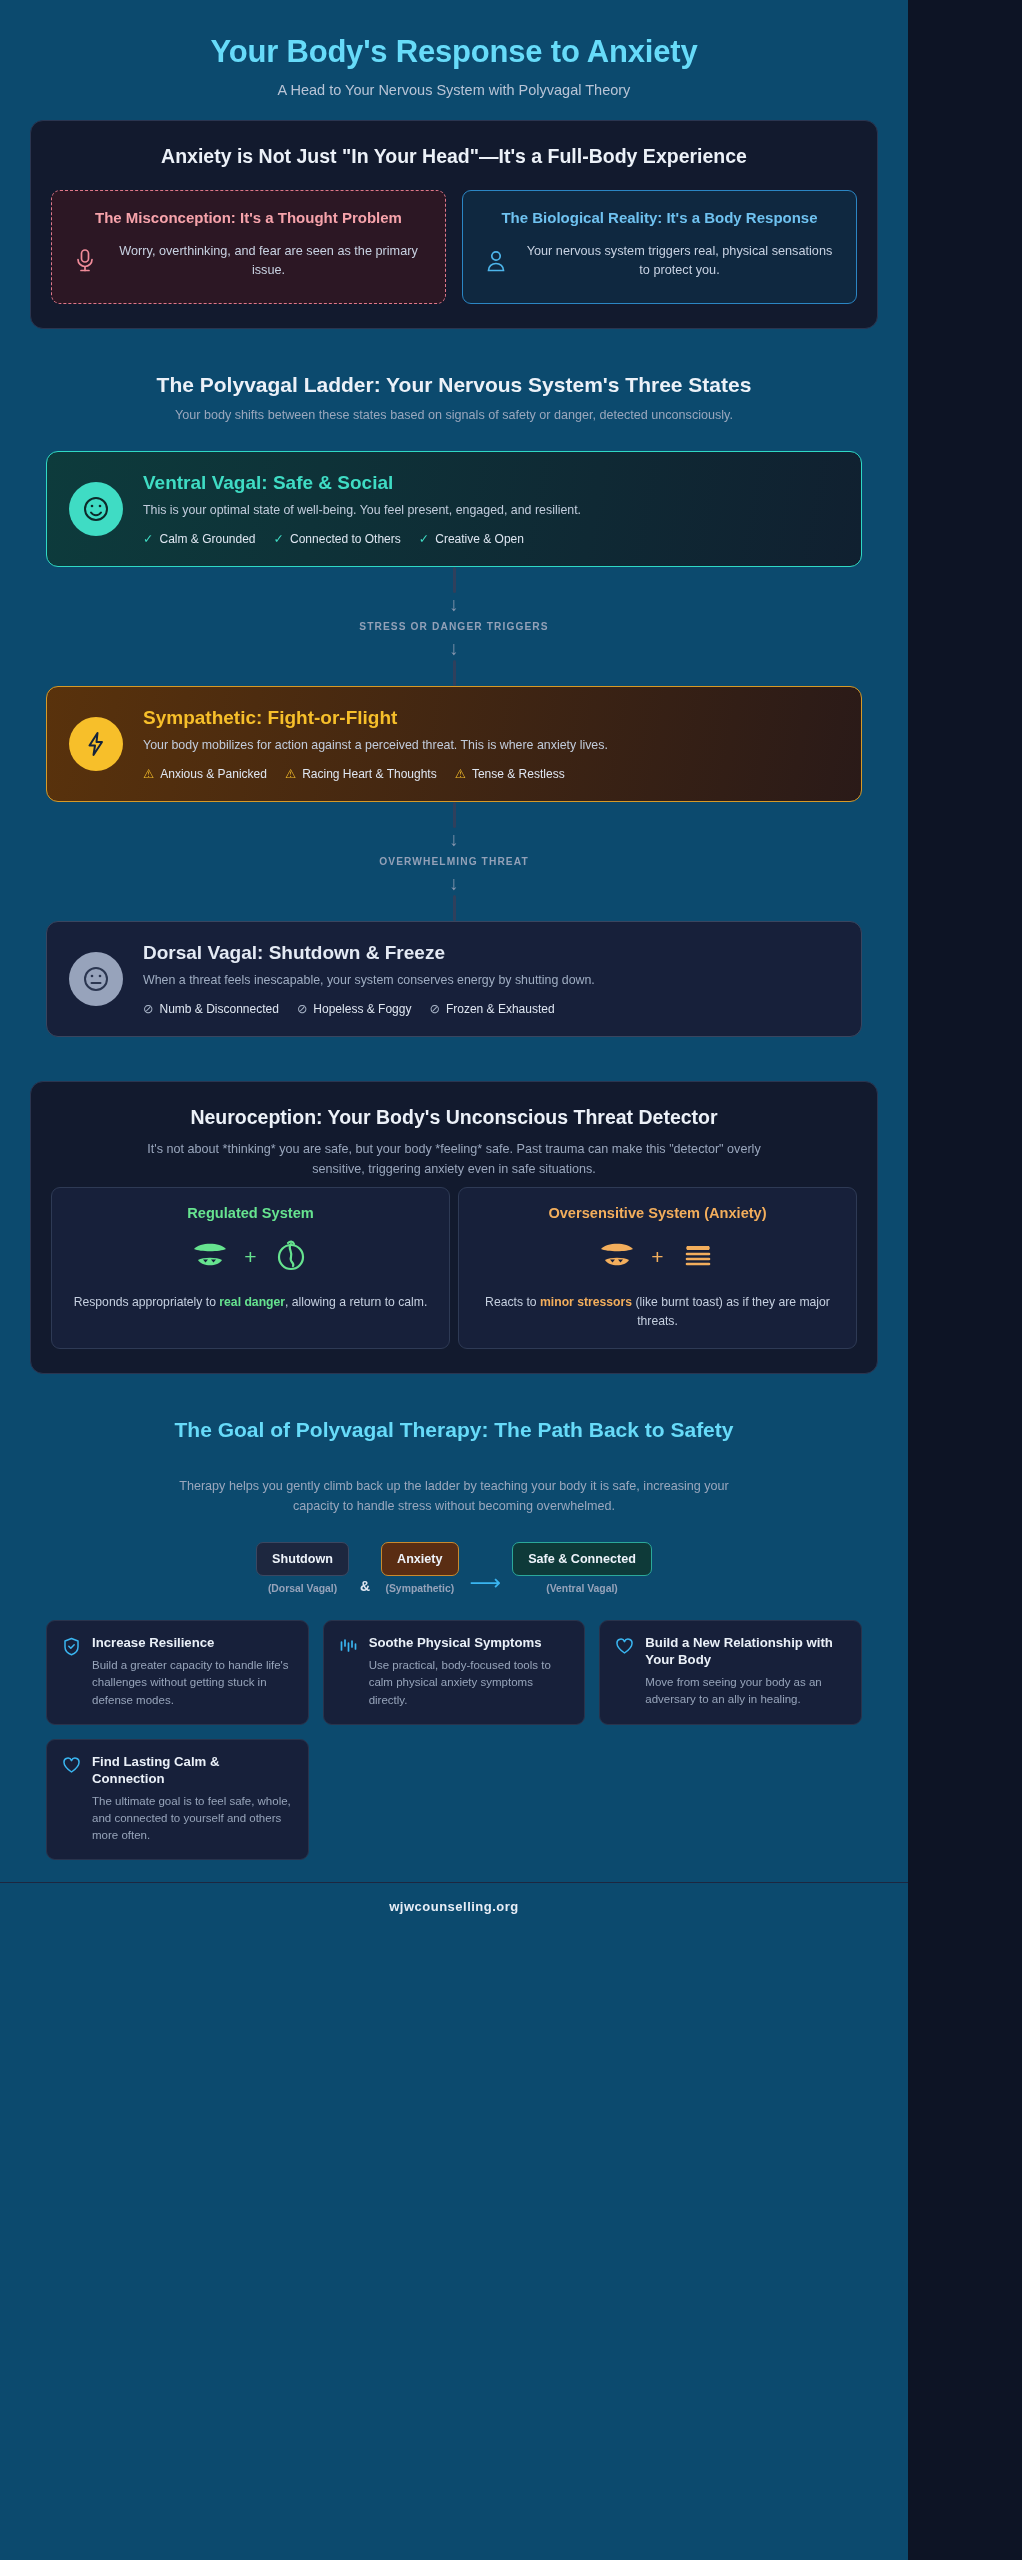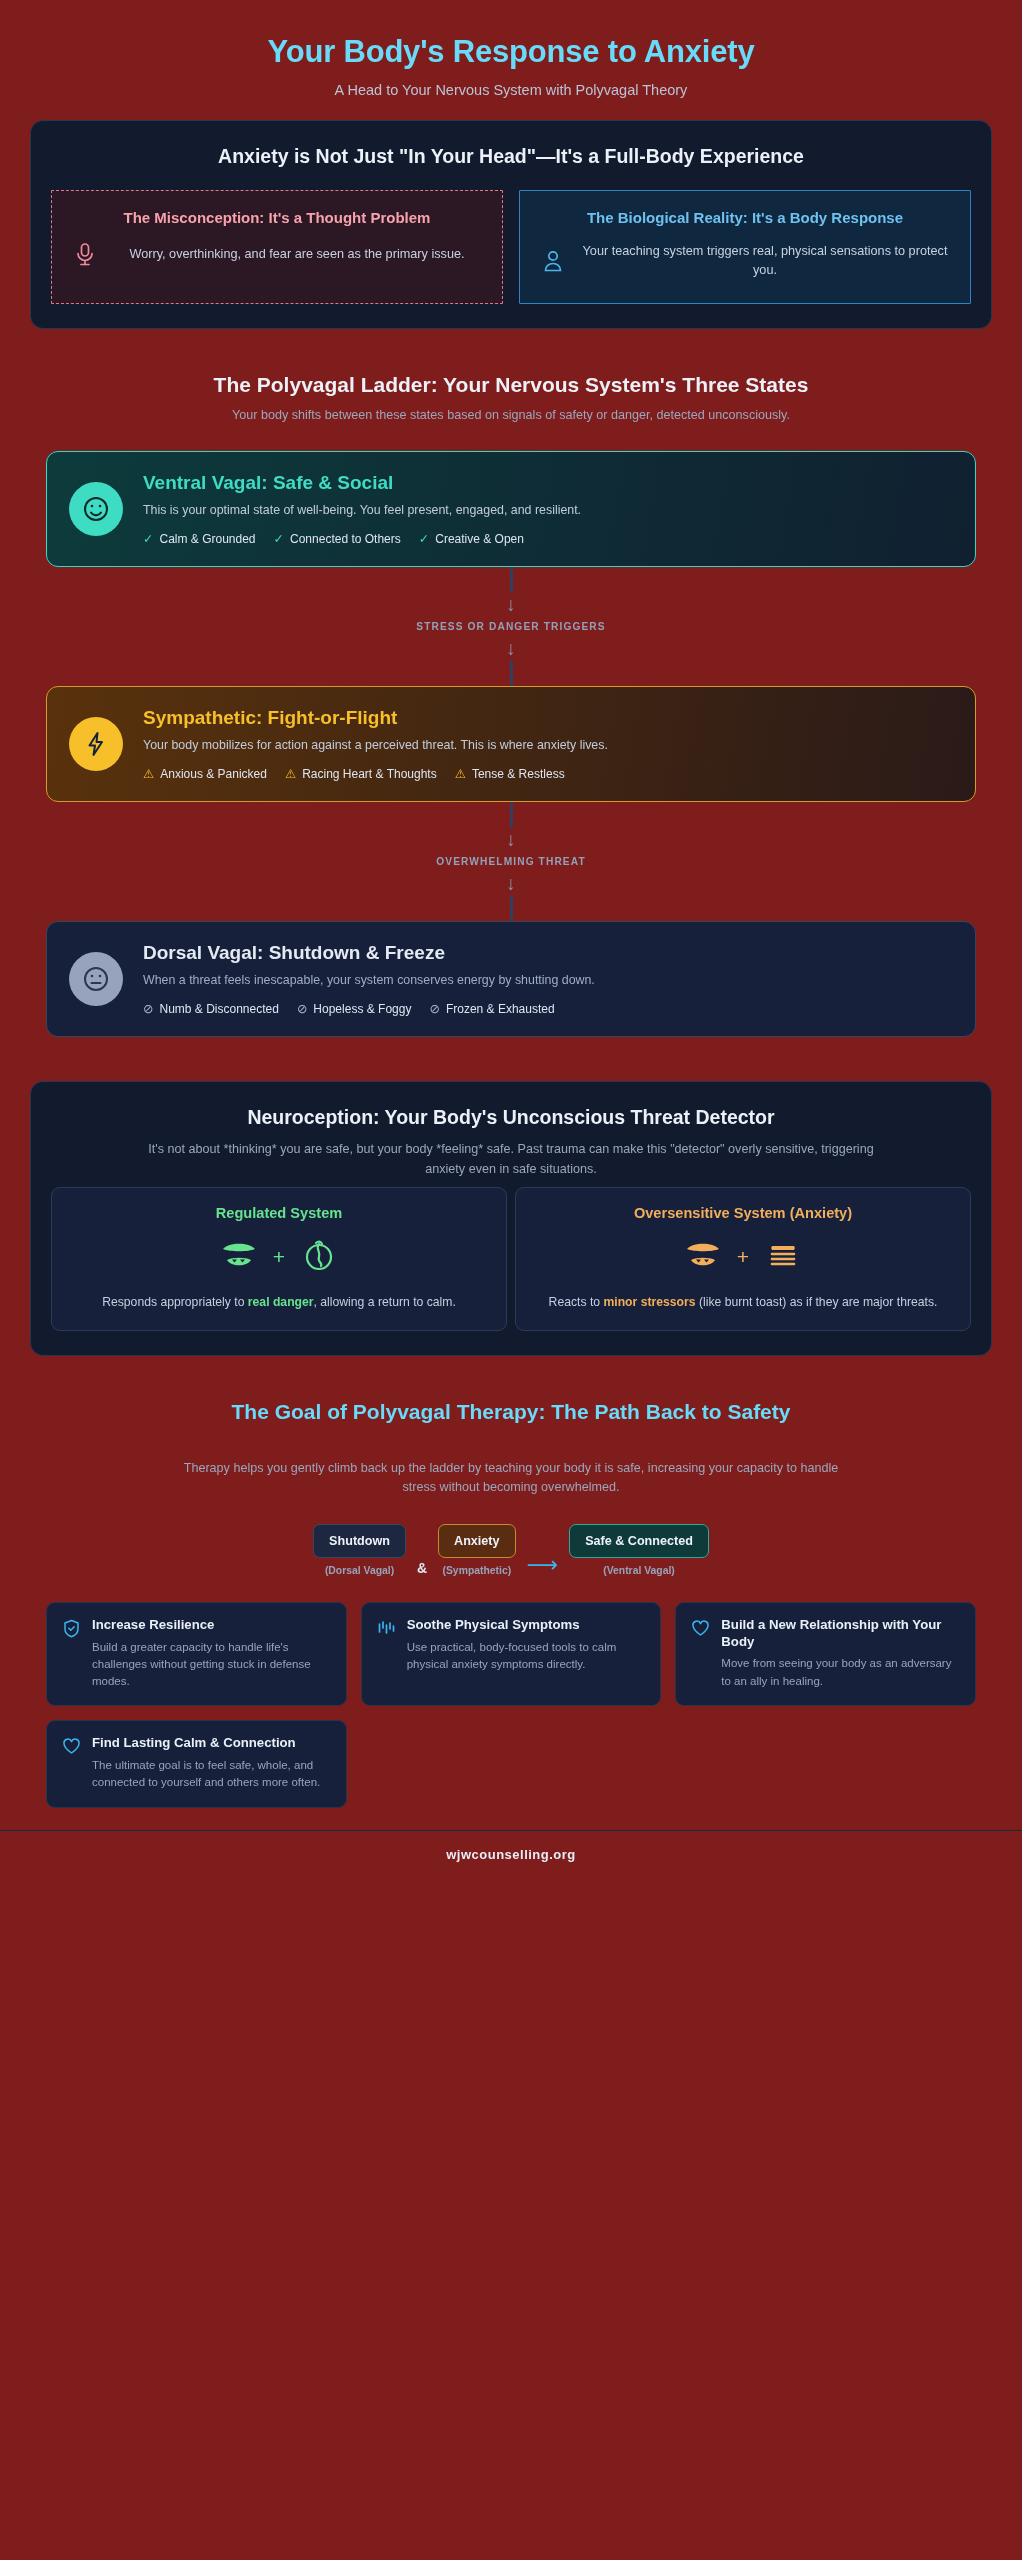--- a/index.html
+++ b/index.html
@@ -3,23 +3,23 @@
 <meta charset="utf-8">
 <style>
   * { box-sizing: border-box; margin: 0; padding: 0; }
   html, body {
     width: 1022px;
     background: #0d1425;
     font-family: "Liberation Sans", sans-serif;
     -webkit-font-smoothing: antialiased;
   }
   .page {
-    width: 1022px;
+    width: 908px;
     min-height: 2560px;
-    background: #7f1d1d;
+    background: #0c4a6e;
     position: relative;
     padding: 0 0 0 0;
   }
 
   
   .header { padding: 34px 30px 22px; text-align: center; }
   .header h1 {
     font-size: 31px;
     font-weight: bold;
     color: #67dbf9;
@@ -52,21 +52,21 @@
   }
 
   
   .compare {
     display: flex;
     gap: 16px;
     margin-top: 21px;
   }
   .cmp-card {
     flex: 1;
-    border-radius: 1px;
+    border-radius: 9px;
     padding: 17px 16px 19px;
     min-height: 114px;
   }
   .cmp-card.misconception {
     background: #2c1724;
     border: 1.5px dashed #e0788a;
   }
   .cmp-card.reality {
     background: #0f2840;
     border: 1.5px solid #2b86c4;
@@ -277,21 +277,21 @@
 
       <div class="cmp-card reality">
         <div class="cmp-title">The Biological Reality: It's a Body Response</div>
         <div class="cmp-body">
           <span class="ico">
             <svg width="22" height="26" viewBox="0 0 22 26" fill="none" stroke="#4db5ea" stroke-width="1.7" stroke-linecap="round">
               <circle cx="11" cy="8" r="4.2"></circle>
               <path d="M3.5 22.5c0-4.1 3.4-7 7.5-7s7.5 2.9 7.5 7z"></path>
             </svg>
           </span>
-          <span class="txt">Your teaching system triggers real, physical sensations to protect you.</span>
+          <span class="txt">Your nervous system triggers real, physical sensations to protect you.</span>
         </div>
       </div>
 
     </div>
   </div>
 
   <div class="gap-44"></div>
 
   <div class="sec-head">
     <h2>The Polyvagal Ladder: Your Nervous System's Three States</h2>

